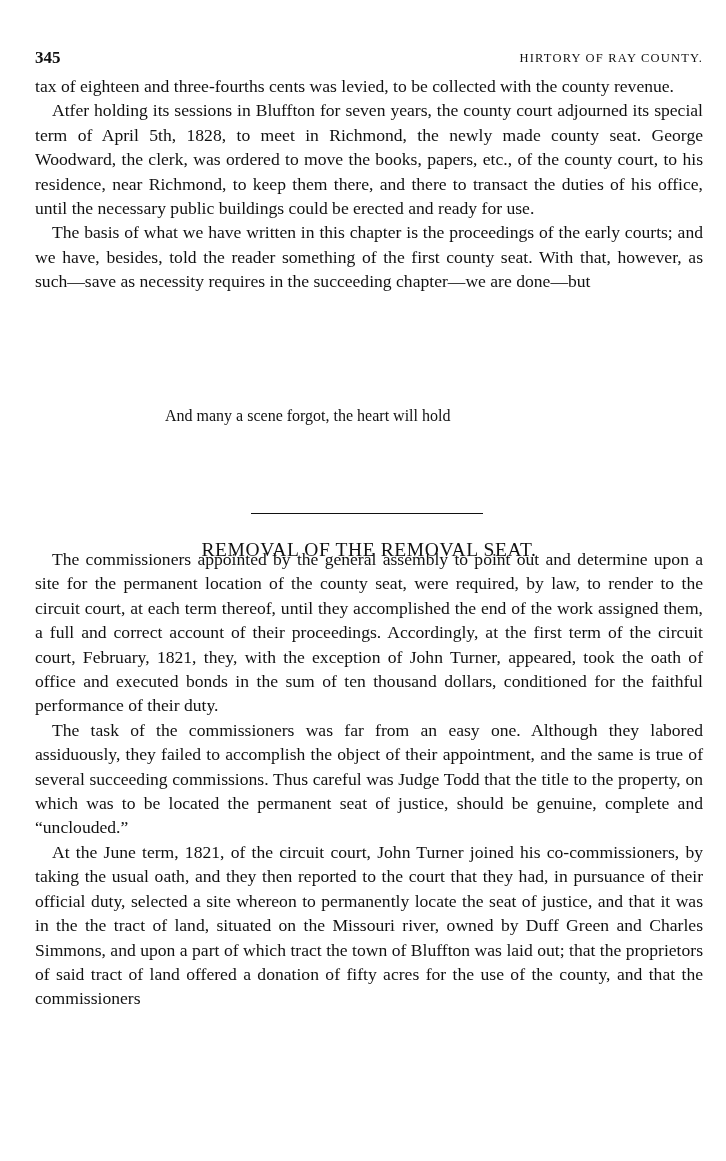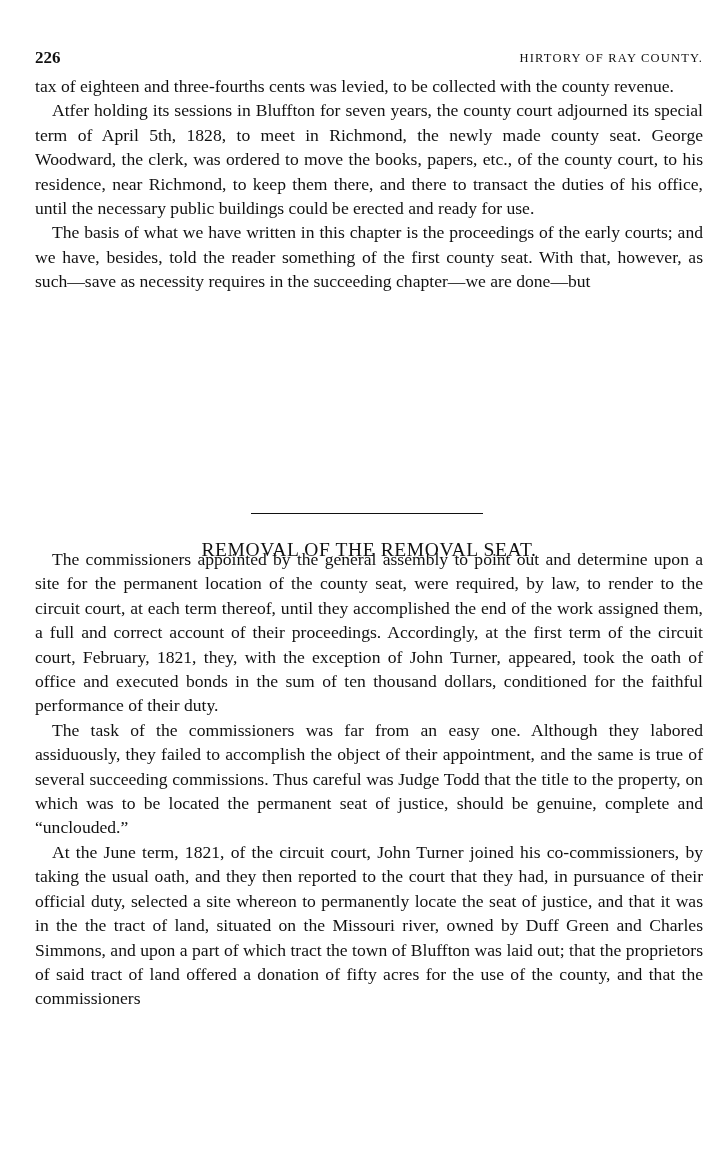--- a/index.html
+++ b/index.html
@@ -17,31 +17,32 @@
   .poem .l1 { padding-left: 88px; }
   .rule { position: absolute; left: 216px; top: 513px; width: 232px; height: 0; border-top: 1.6px solid #111; }
   .section-title { position: absolute; top: 539px; left: 0; width: 668px; text-align: center; font-size: 19.5px; letter-spacing: 0.6px; }
   #block2 { top: 547px; }
 </style>
 </head>
 <body>
 
 <div class="page">
   <div class="running-head">
-    <span class="page-num">226</span>
+    <span class="page-num">345</span>
     <div class="running-title">HIRTORY OF RAY COUNTY.</div>
   </div>
 
   <div class="body-block" id="block1">
     <p>tax of eighteen and three-fourths cents was levied, to be collected with the county revenue.</p>
     <p class="indent">Atfer holding its sessions in Bluffton for seven years, the county court adjourned its special term of April 5th, 1828, to meet in Richmond, the newly made county seat. George Woodward, the clerk, was ordered to move the books, papers, etc., of the county court, to his residence, near Richmond, to keep them there, and there to transact the duties of his office, until the necessary public buildings could be erected and ready for use.</p>
     <p class="indent">The basis of what we have written in this chapter is the proceedings of the early courts; and we have, besides, told the reader something of the first county seat. With that, however, as such—save as necessity requires in the succeeding chapter—we are done—but</p>
   </div>
 
   <div class="poem">
+    <div>And many a scene forgot, the heart will hold</div>
   </div>
 
   <div class="rule"></div>
 
   <div class="section-title">REMOVAL OF THE REMOVAL SEAT.</div>
 
   <div class="body-block" id="block2">
     <p class="indent">The commissioners appointed by the general assembly to point out and determine upon a site for the permanent location of the county seat, were required, by law, to render to the circuit court, at each term thereof, until they accomplished the end of the work assigned them, a full and correct account of their proceedings. Accordingly, at the first term of the circuit court, February, 1821, they, with the exception of John Turner, appeared, took the oath of office and executed bonds in the sum of ten thousand dollars, conditioned for the faithful performance of their duty.</p>
     <p class="indent">The task of the commissioners was far from an easy one. Although they labored assiduously, they failed to accomplish the object of their appointment, and the same is true of several succeeding commissions. Thus careful was Judge Todd that the title to the property, on which was to be located the permanent seat of justice, should be genuine, complete and “unclouded.”</p>
     <p class="indent">At the June term, 1821, of the circuit court, John Turner joined his co-commissioners, by taking the usual oath, and they then reported to the court that they had, in pursuance of their official duty, selected a site whereon to permanently locate the seat of justice, and that it was in the the tract of land, situated on the Missouri river, owned by Duff Green and Charles Simmons, and upon a part of which tract the town of Bluffton was laid out; that the proprietors of said tract of land offered a donation of fifty acres for the use of the county, and that the commissioners</p>

